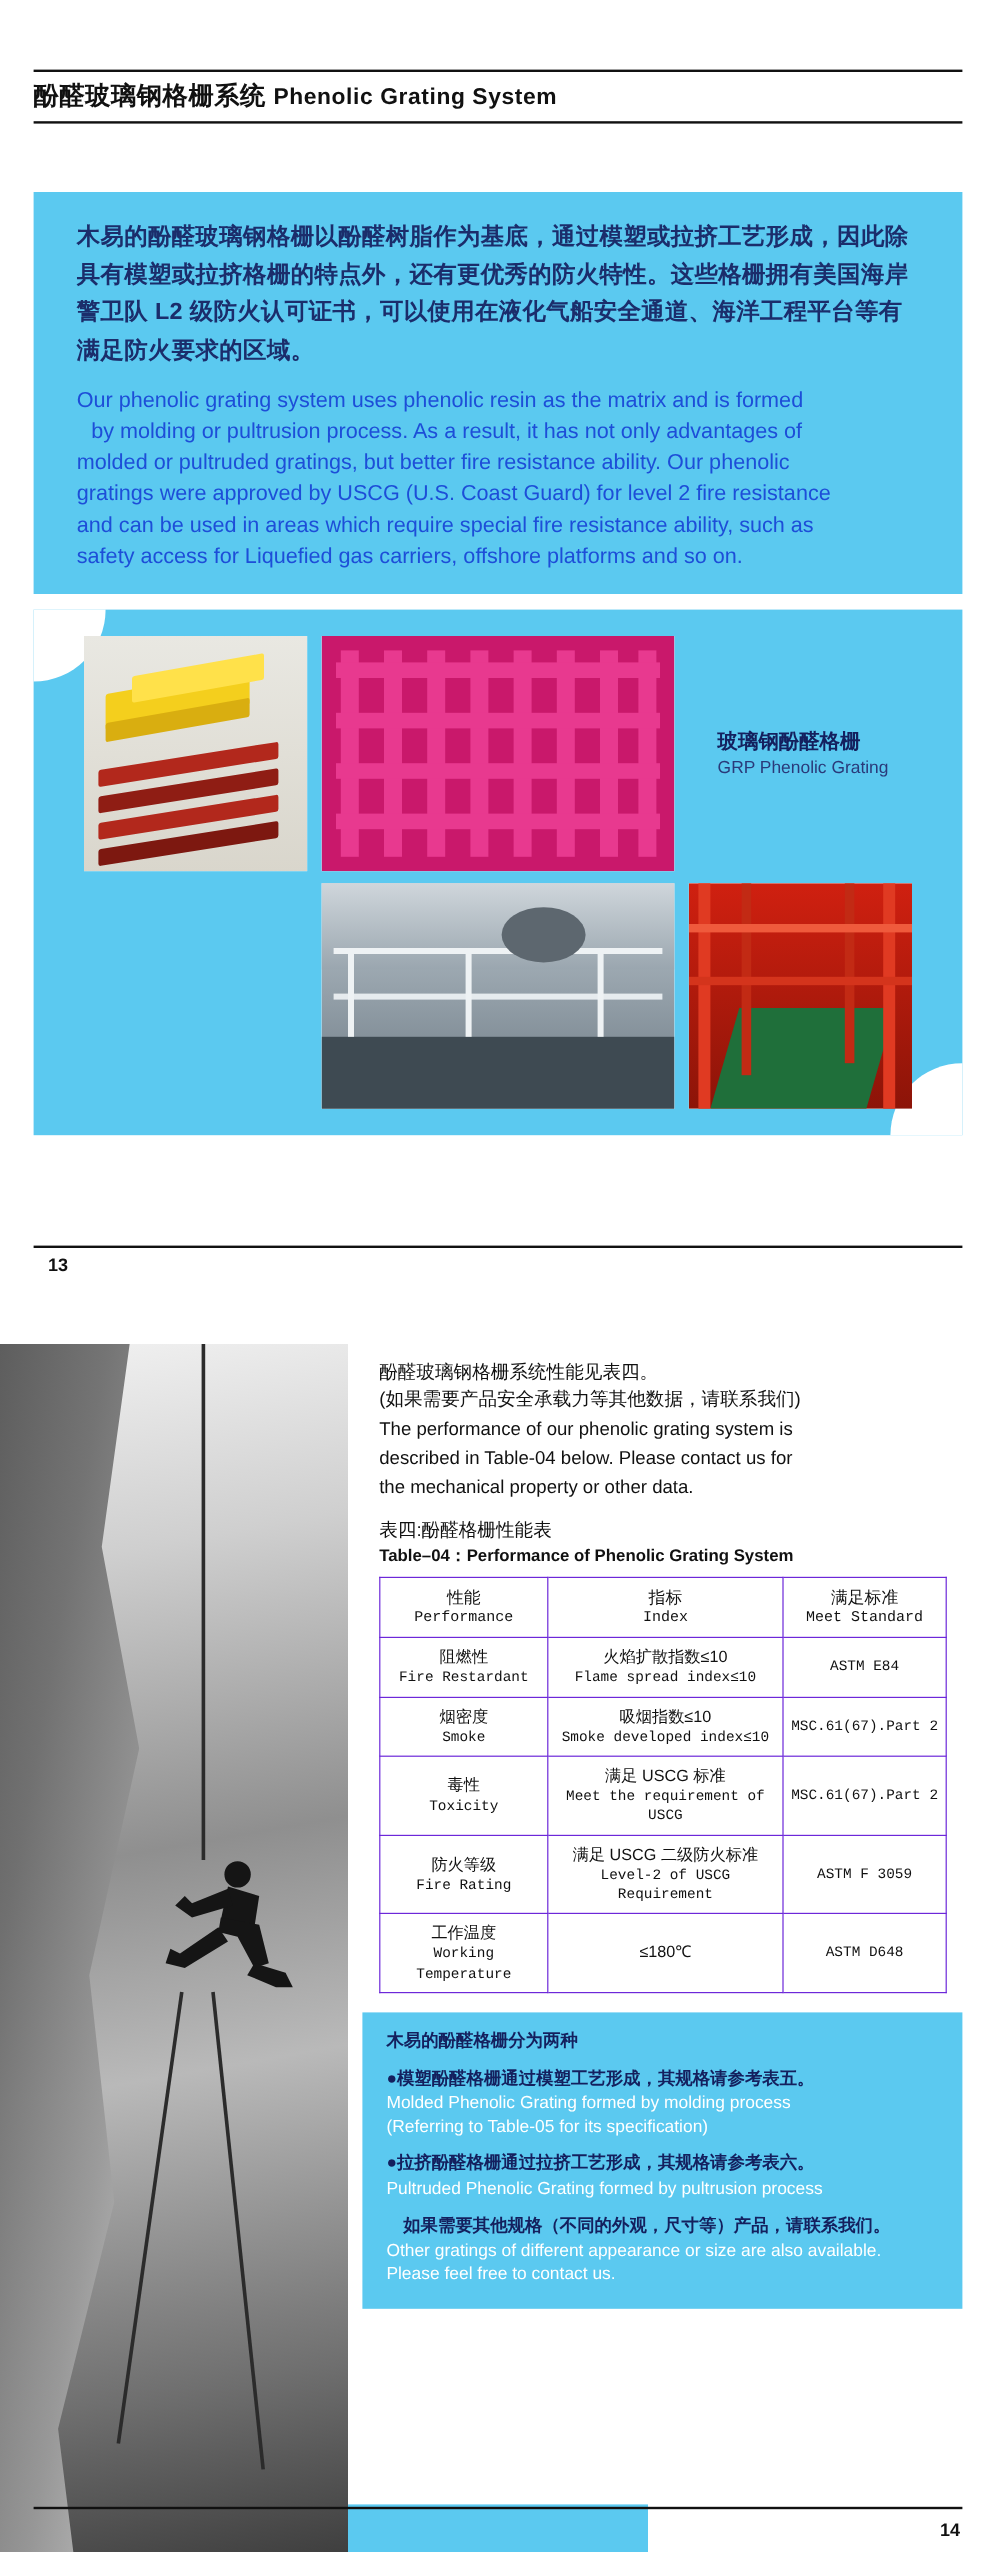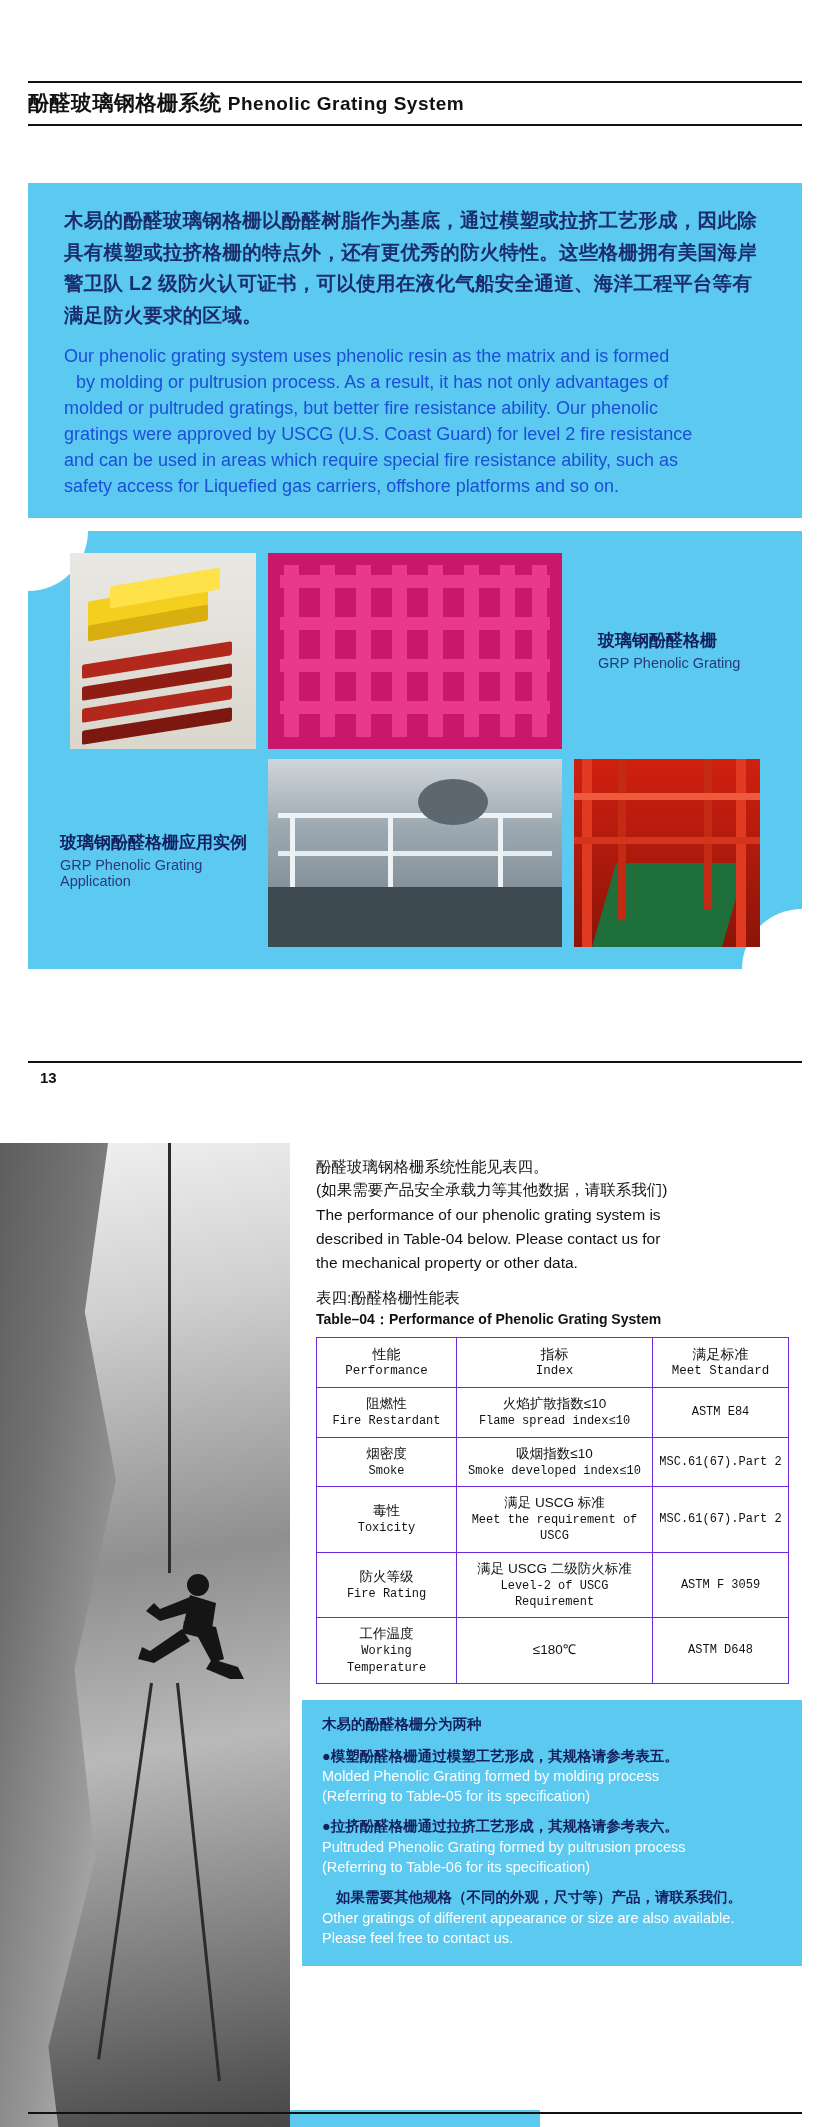--- a/index.html
+++ b/index.html
@@ -14,21 +14,20 @@
     width: 830px;
     position: relative;
     overflow: hidden;
   }
 
   
   .page13 {
     height: 1120px;
     background: #ffffff;
     padding: 0;
-    margin-top: 23px;
   }
   .p13-inner { position: relative; width: 830px; height: 1120px; }
 
   .title-bar {
     position: absolute;
     left: 28px; top: 58px;
     width: 774px;
   }
   .title-line-top {
     border-top: 2px solid #111;
@@ -317,24 +316,20 @@
           <div style="position:absolute;left:0;right:0;top:34px;height:7px;background:#ef5a3c;"></div>
           <div style="position:absolute;left:0;right:0;top:78px;height:7px;background:#d4341c;"></div>
         </div>
       </div>
 
       <div class="label-right">
         <div class="l-cn">玻璃钢酚醛格栅</div>
         <div class="l-en">GRP Phenolic Grating</div>
       </div>
 
-      <div class="label-left">
-        <div class="l-cn">玻璃钢酚醛格栅应用实例</div>
-        <div class="l-en">GRP Phenolic Grating Application</div>
-      </div>
     </div>
 
     <div class="p13-footer-line"></div>
     <div class="p13-pageno">13</div>
   </div>
 </div>
 
 <div class="page page14">
 
   <div class="p14-photo">
@@ -454,21 +449,20 @@
 
     <div class="blue-box2">
       <div class="bb2-cn-b">木易的酚醛格栅分为两种</div>
       <div class="bb2-gap"></div>
       <div class="bb2-cn-b">●模塑酚醛格栅通过模塑工艺形成，其规格请参考表五。</div>
       <div class="bb2-en-w">Molded Phenolic Grating formed by molding process</div>
       <div class="bb2-en-w">(Referring to Table-05 for its specification)</div>
       <div class="bb2-gap"></div>
       <div class="bb2-cn-b">●拉挤酚醛格栅通过拉挤工艺形成，其规格请参考表六。</div>
       <div class="bb2-en-w">Pultruded Phenolic Grating formed by pultrusion process</div>
-      <div class="bb2-en-w">(Referring to Table-06 for its specification)</div>
       <div class="bb2-gap"></div>
       <div class="bb2-cn-b bb2-indent">如果需要其他规格（不同的外观，尺寸等）产品，请联系我们。</div>
       <div class="bb2-en-w">Other gratings of different appearance or size are also available.</div>
       <div class="bb2-en-w">Please feel free to contact us.</div>
     </div>
   </div>
 
   <div class="blue-strip-bottom"></div>
   <div class="p14-bottom-line"></div>
   <div class="p14-pageno">14</div>

